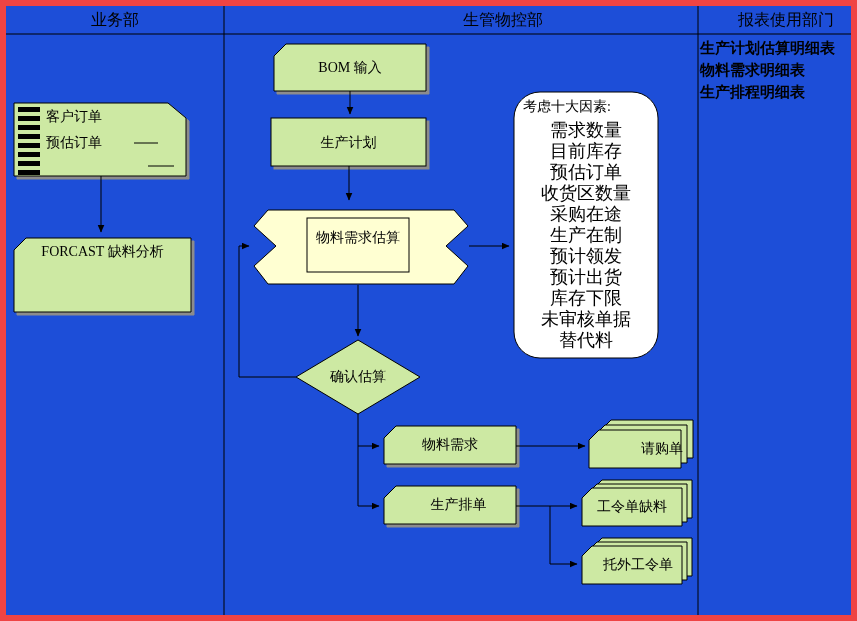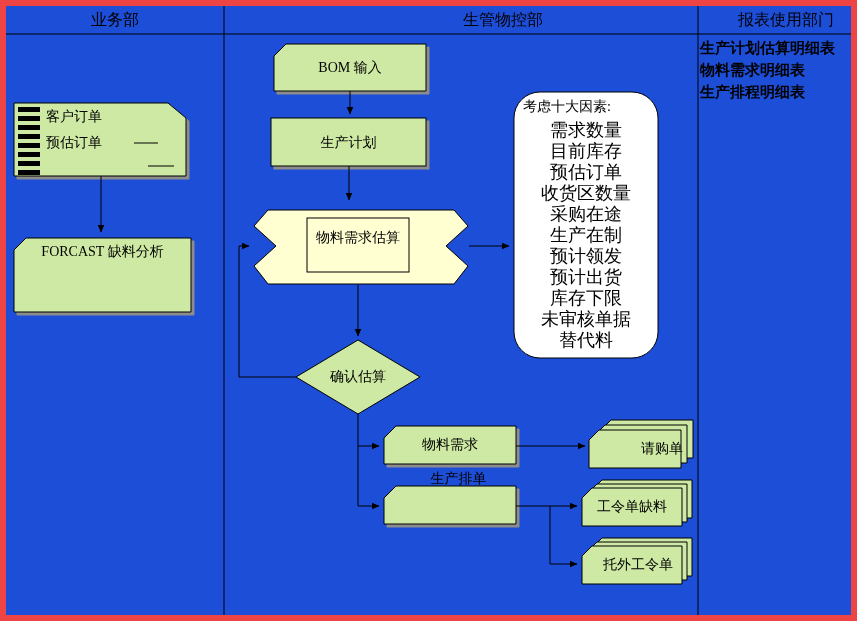--- a/index.html
+++ b/index.html
@@ -125,21 +125,21 @@
 
   <div class="label" style="left:40px;top:103px;">客户订单</div>
   <div class="label" style="left:40px;top:129px;">预估订单</div>
   <div class="label center" style="left:268px;top:54px;width:152px;">BOM 输入</div>
 
   <div class="label center" style="left:8px;top:238px;width:177px;">FORCAST 缺料分析</div>
   <div class="label center" style="left:265px;top:129px;width:155px;">生产计划</div>
   <div class="label center" style="left:301px;top:224px;width:102px;">物料需求估算</div>
   <div class="label center" style="left:290px;top:363px;width:124px;text-align:center;">确认估算</div>
   <div class="label center" style="left:378px;top:431px;width:132px;">物料需求</div>
-  <div class="label center" style="left:378px;top:465px;width:149px;">生产排单</div>
+  <div class="label center" style="left:378px;top:491px;width:149px;">生产排单</div>
   <div class="label center" style="left:583px;top:435px;width:72px;margin-left:37px;">请购单</div>
   <div class="label center" style="left:576px;top:493px;width:100px;">工令单缺料</div>
   <div class="label center" style="left:576px;top:551px;width:112px;">托外工令单</div>
 
   <div class="label" style="left:517px;top:93px;">考虑十大因素:</div>
   <div class="label factor-items" style="left:508px;top:114px;width:144px;">
     <div>需求数量</div>
     <div>目前库存</div>
     <div>预估订单</div>
     <div>收货区数量</div>

